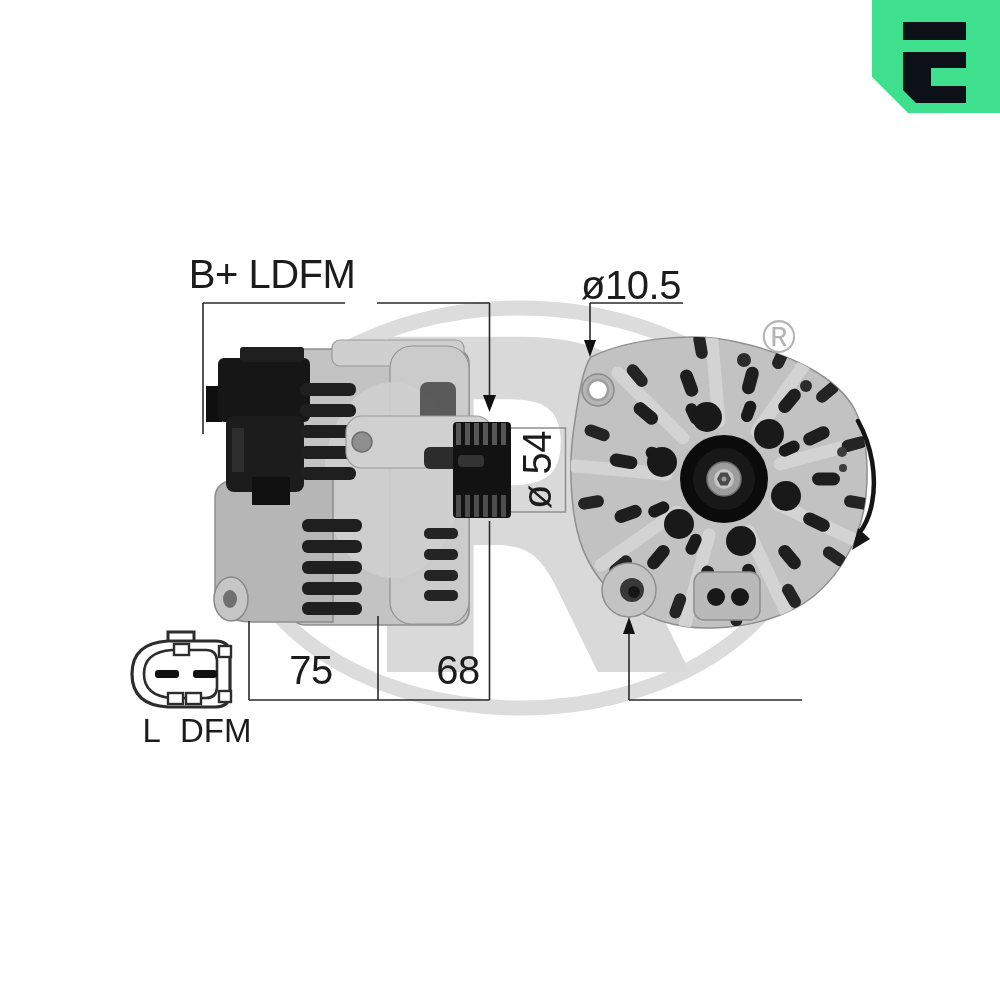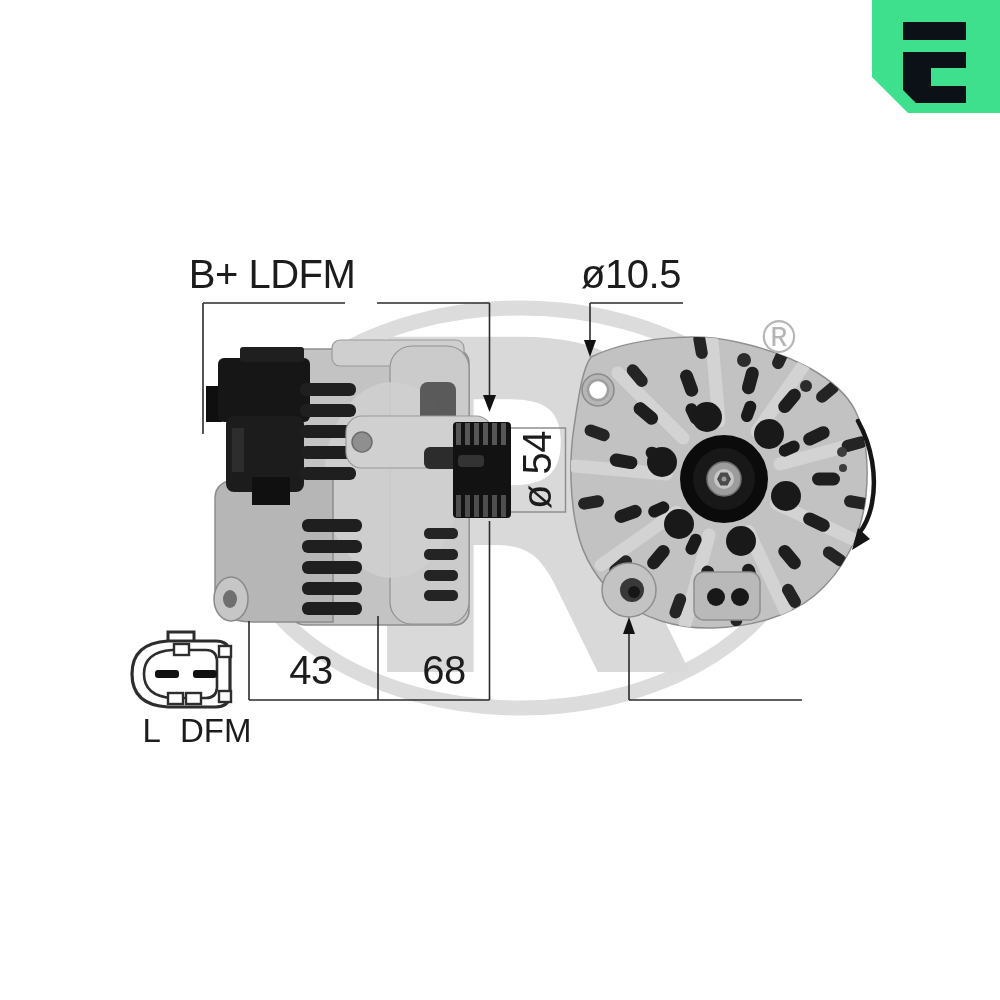--- a/index.html
+++ b/index.html
@@ -226,23 +226,23 @@
   <g>
     <path d="M872,0 H1000 V113 H908 L872,77 Z" fill="#3EDF8D"></path>
     <g fill="#0c1117">
       <path d="M903,22 H966 V40 H903 Z"></path>
       <path d="M903,52 H966 V68 H931 V86 H966 V103 H916 L903,90 Z"></path>
     </g>
   </g>
 </svg>
 
 <div class="label" style="left:272px;top:274px">B+ LDFM</div>
-<div class="label" style="left:631px;top:274px">ø10.5</div>
+<div class="label" style="left:631px;top:285px">ø10.5</div>
 <div class="label rot" style="left:537px;top:470px">ø 54</div>
-<div class="label" style="left:311px;top:670px">43</div>
-<div class="label" style="left:444px;top:670px">68</div>
+<div class="label" style="left:311px;top:670px">75</div>
+<div class="label" style="left:458px;top:670px">68</div>
 <div class="label reg" style="left:779px;top:337px">®</div>
 <div id="connector-label">
   <span>L</span>
   <span>DFM</span>
 </div>
 
 </div>
 
 </body></html>

